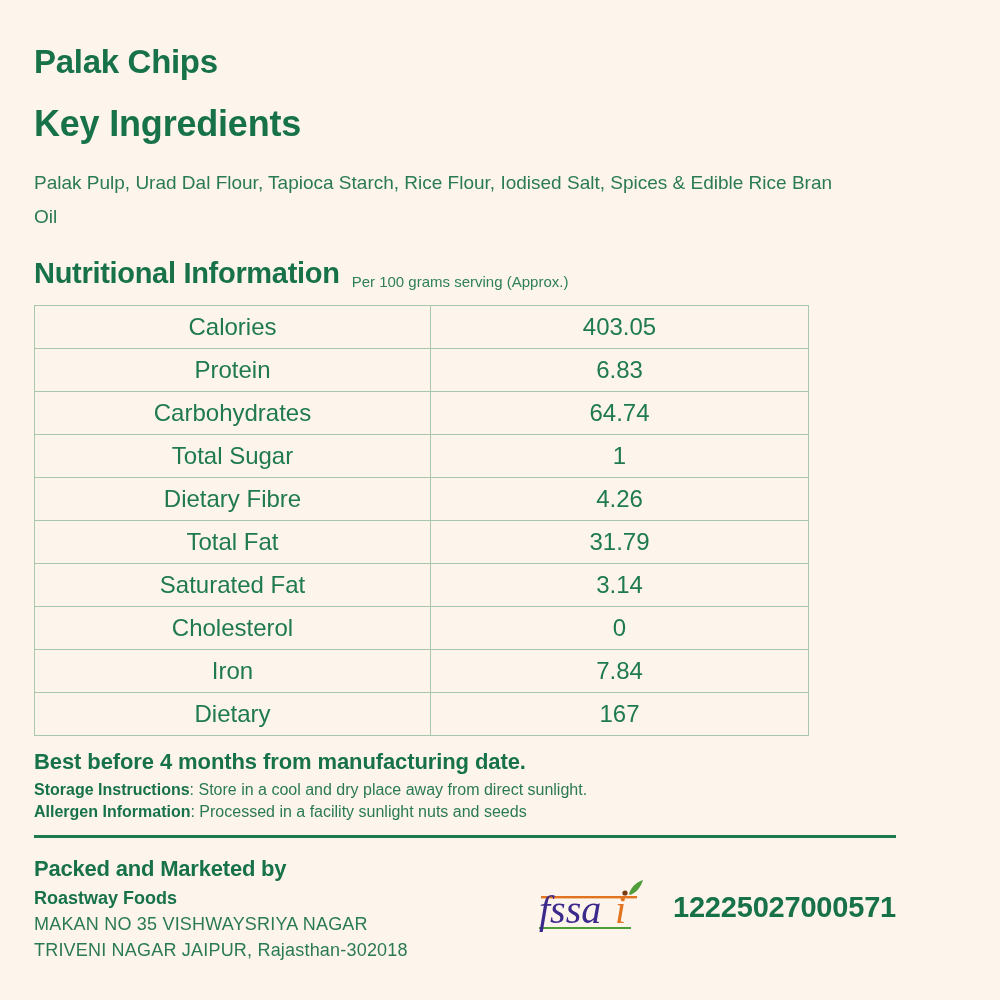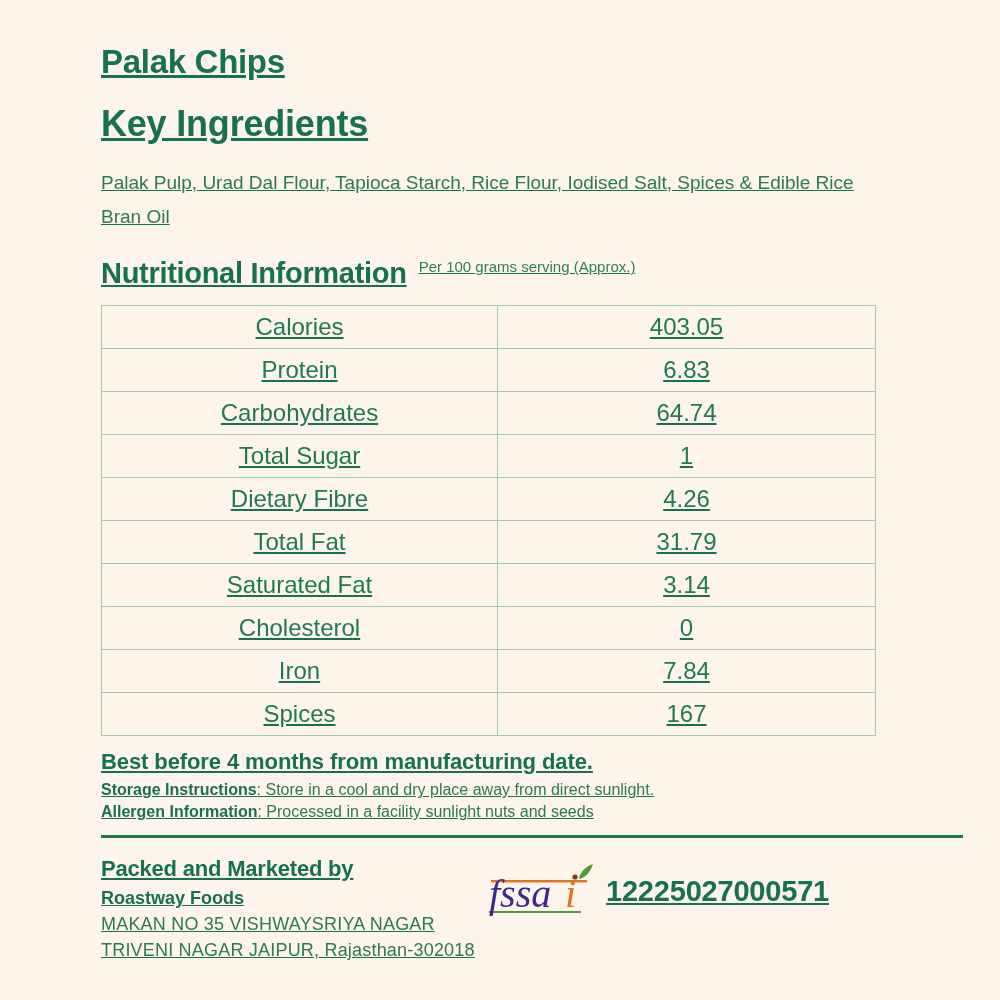--- a/index.html
+++ b/index.html
@@ -12,22 +12,21 @@
     background: #fdf4ec;
     font-family: "Liberation Sans", sans-serif;
     color: #17724a;
     overflow: hidden;
   }
   .page {
     position: relative;
     width: 1000px;
     height: 985px;
     box-sizing: border-box;
-    padding: 0 101px;
-    text-decoration: underline;
+    padding: 0 34px;
   }
 
   
   .product-title {
     font-size: 33px;
     font-weight: bold;
     color: #17724a;
     letter-spacing: -0.3px;
     margin: 0;
     padding-top: 42px;
@@ -48,21 +47,21 @@
     line-height: 1.78;
     margin: 0;
     padding-top: 21px;
     max-width: 810px;
     font-weight: 350;
   }
 
   
   .nutri-head {
     display: flex;
-    align-items: flex-start;
+    align-items: flex-end;
     gap: 12px;
     padding-top: 25px;
   }
   .nutri-head h2 {
     font-size: 29px;
     font-weight: bold;
     color: #17724a;
     letter-spacing: -0.3px;
     margin: 0;
     line-height: 1.1;
@@ -145,23 +144,23 @@
     color: #2a7a52;
     margin: 0 0 5px 0;
     font-weight: 350;
     letter-spacing: 0.2px;
   }
 
   
   .fssai-block {
     display: flex;
     align-items: center;
-    gap: 11px;
+    gap: 28px;
     padding-right: 70px;
-    margin-top: 8px;
+    margin-top: 24px;
     align-self: flex-start;
   }
   .fssai-logo {
     position: relative;
     width: 108px;
     height: 54px;
   }
   .fssai-number {
     font-size: 29px;
     font-weight: bold;
@@ -218,21 +217,21 @@
         </tr>
         <tr>
           <td class="label-cell">Cholesterol</td>
           <td class="value-cell">0</td>
         </tr>
         <tr>
           <td class="label-cell">Iron</td>
           <td class="value-cell">7.84</td>
         </tr>
         <tr>
-          <td class="label-cell">Spices</td>
+          <td class="label-cell">Dietary</td>
           <td class="value-cell">167</td>
         </tr>
       </tbody>
   </table>
 
   <div class="notes">
     <p class="best-before">Best before 4 months from manufacturing date.</p>
     <p class="note-line">
       <b>Storage Instructions</b><span>: Store in a cool and dry place away from direct sunlight.</span>
     </p>

